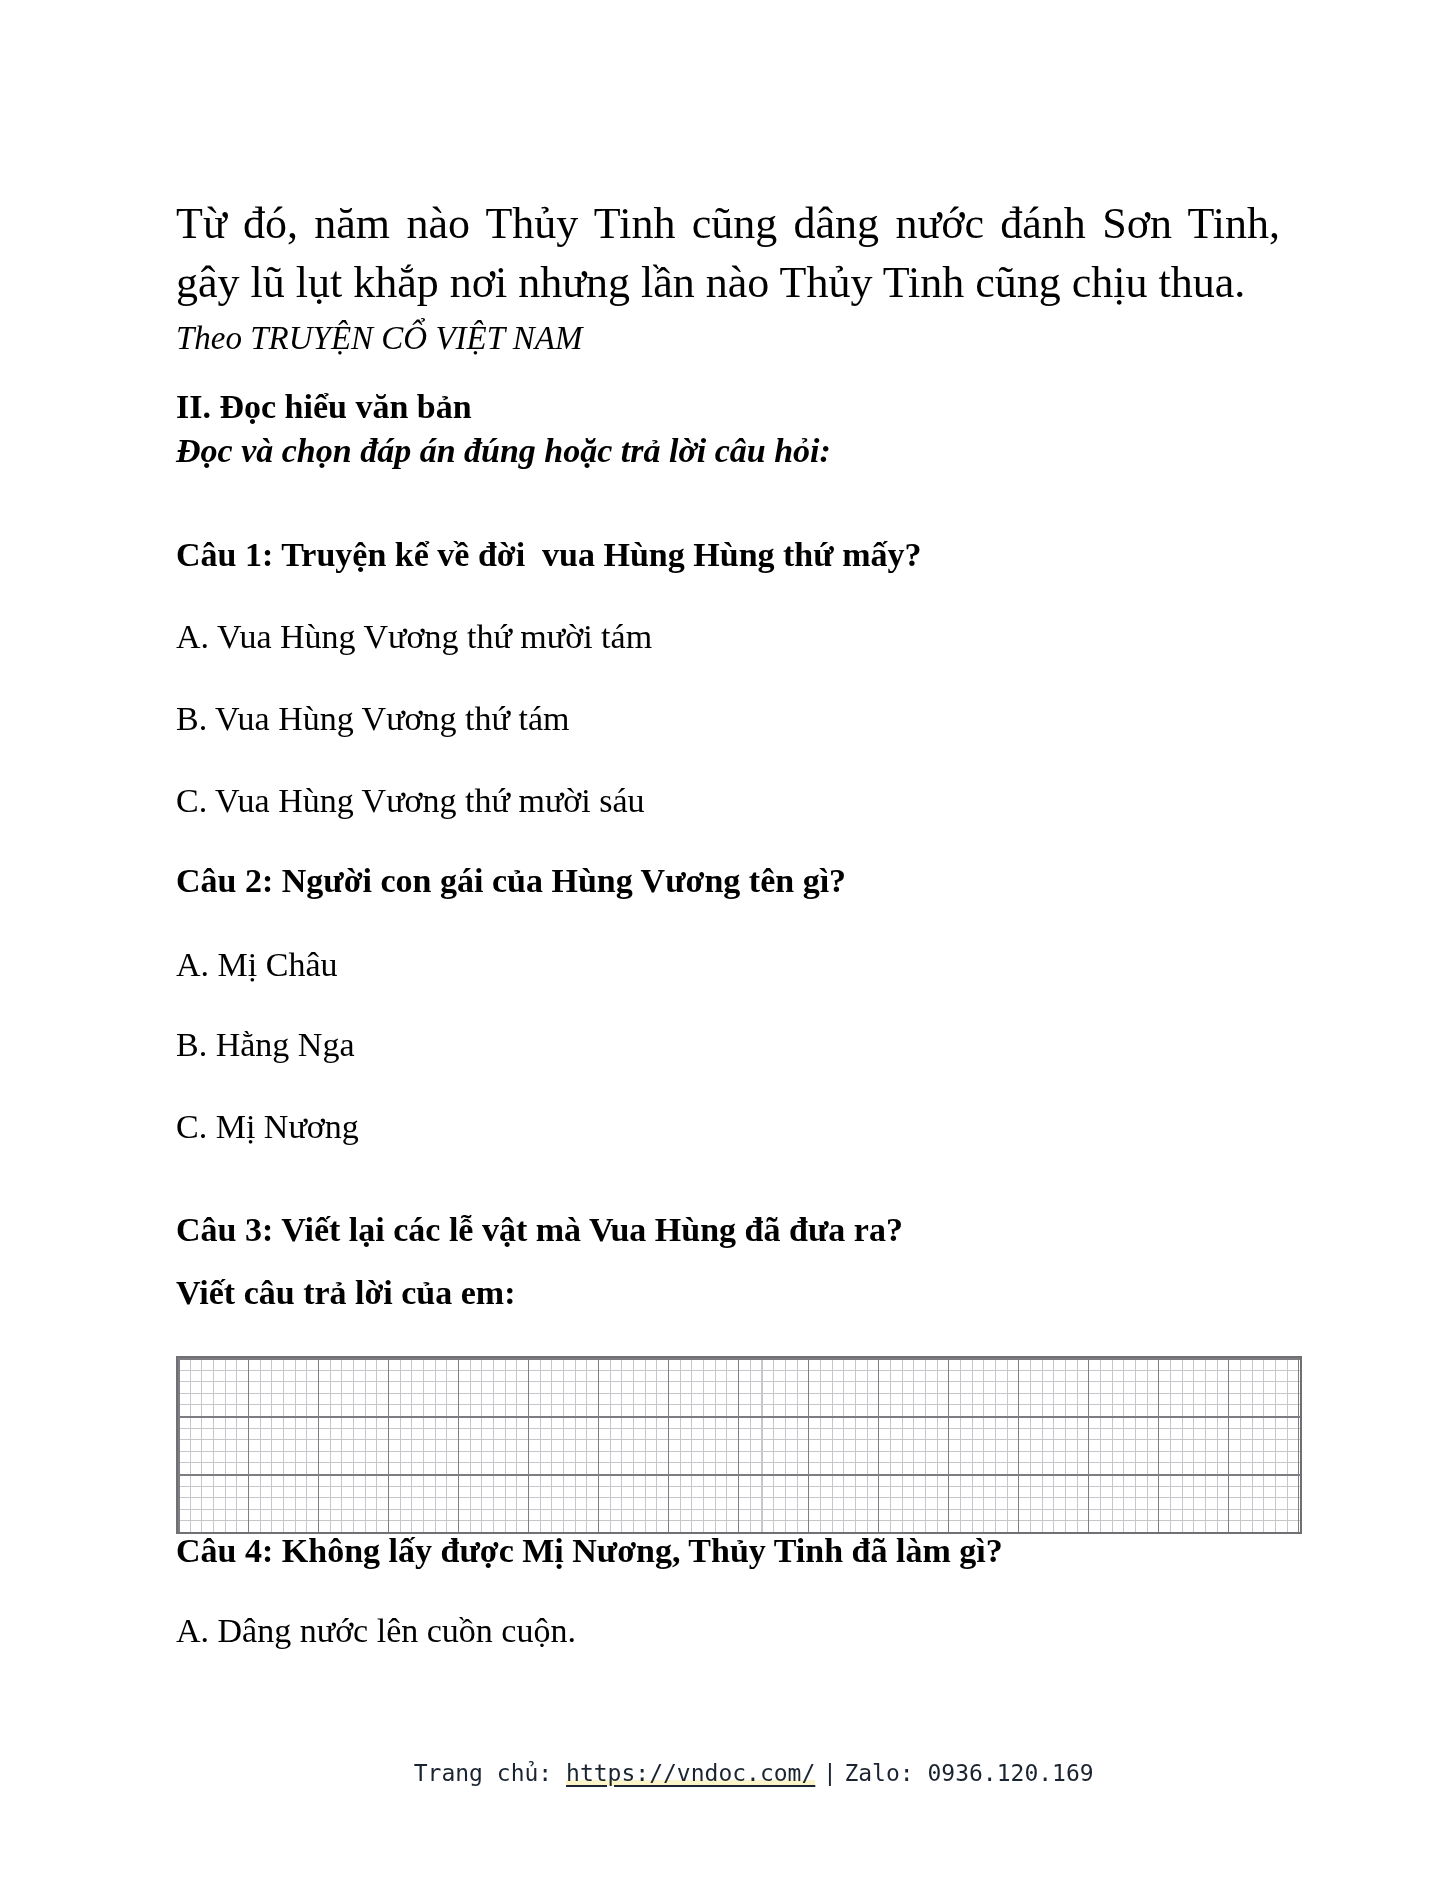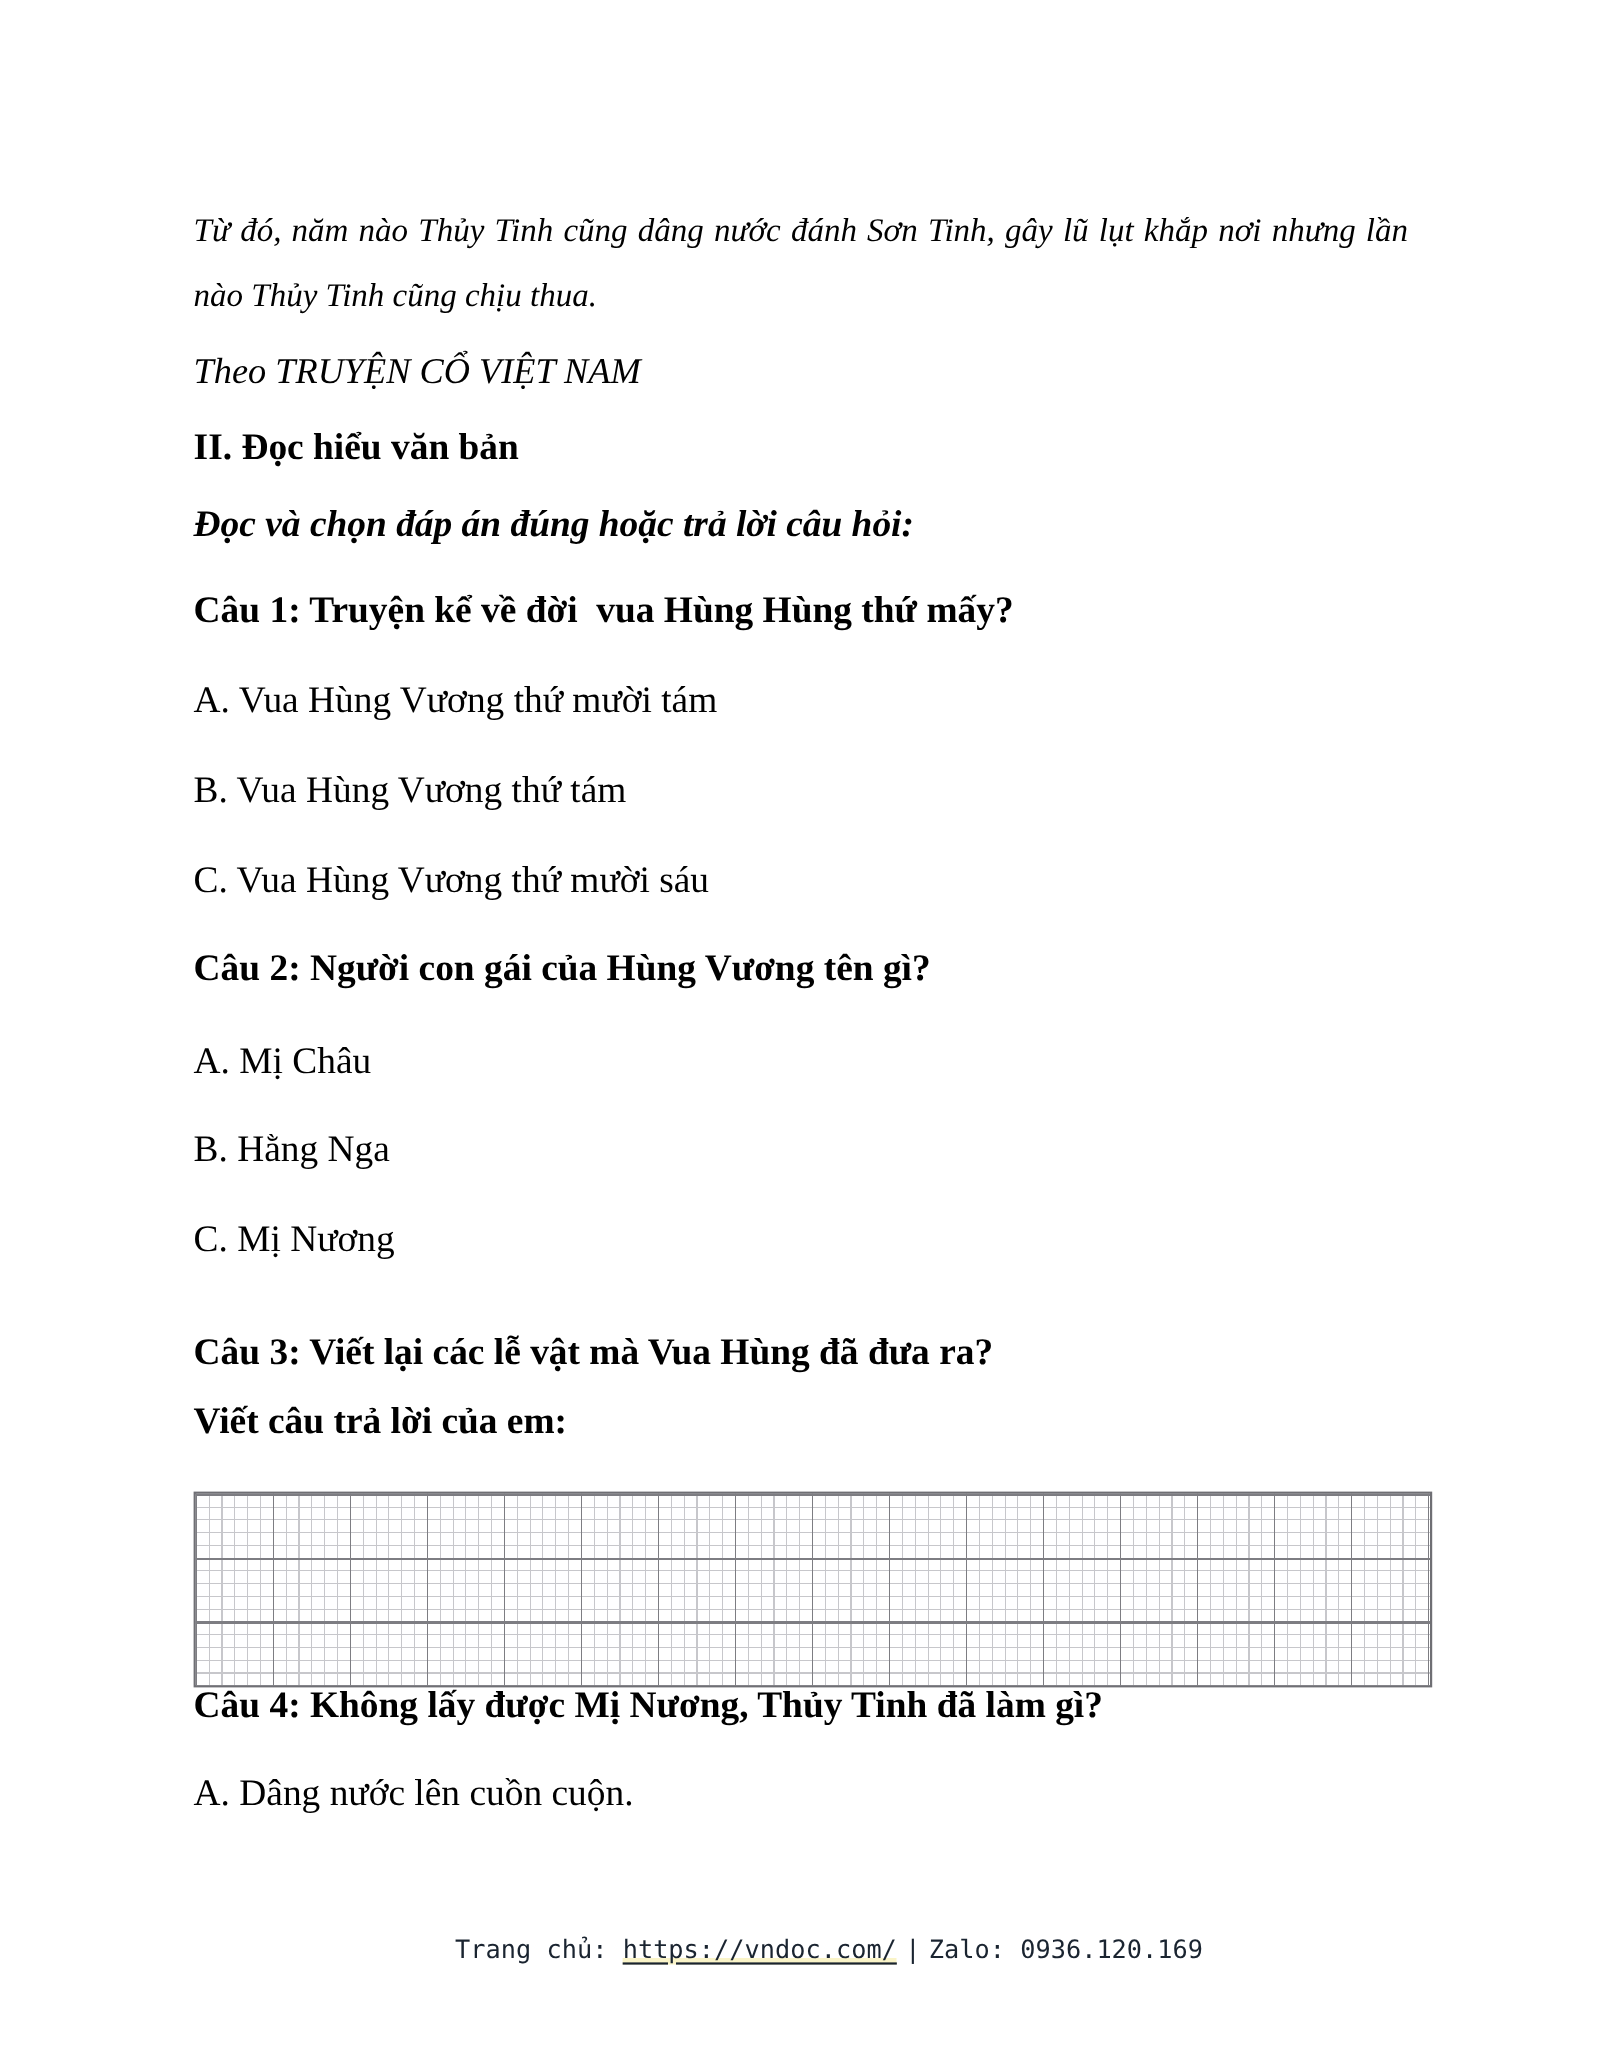--- a/index.html
+++ b/index.html
@@ -16,31 +16,30 @@
     position:relative;
     width:1452px;height:1879px;
     background:var(--page-bg);
     overflow:hidden;
     font-family:"Liberation Serif","DejaVu Serif",serif;
     color:var(--text);
   }
   .abs{position:absolute;white-space:pre-wrap;}
   .para{
     left:176px;top:150px;width:1104px;
-    font-size:30px;line-height:59px;
+    font-size:44px;line-height:59px;
     text-align:justify;
-    font-style:italic;
   }
   .attribution{
     left:176px;top:320px;width:1110px;
     font-size:33px;font-style:italic;
   }
   .heading{font-weight:700;font-size:34px;text-align:right;}
   .instruction{
-    left:176px;top:458px;
+    left:176px;top:432px;
     font-size:34px;font-weight:700;font-style:italic;
   }
   .qlabel{left:176px;font-size:34px;font-weight:700;line-height:46px;}
   .opt{left:176px;font-size:34px;line-height:46px;}
   .answer-grid{
     position:absolute;left:176px;top:1356px;
     width:1122px;height:174px;
     border:2px solid var(--grid-border);
     box-sizing:content-box;
     background-image:

